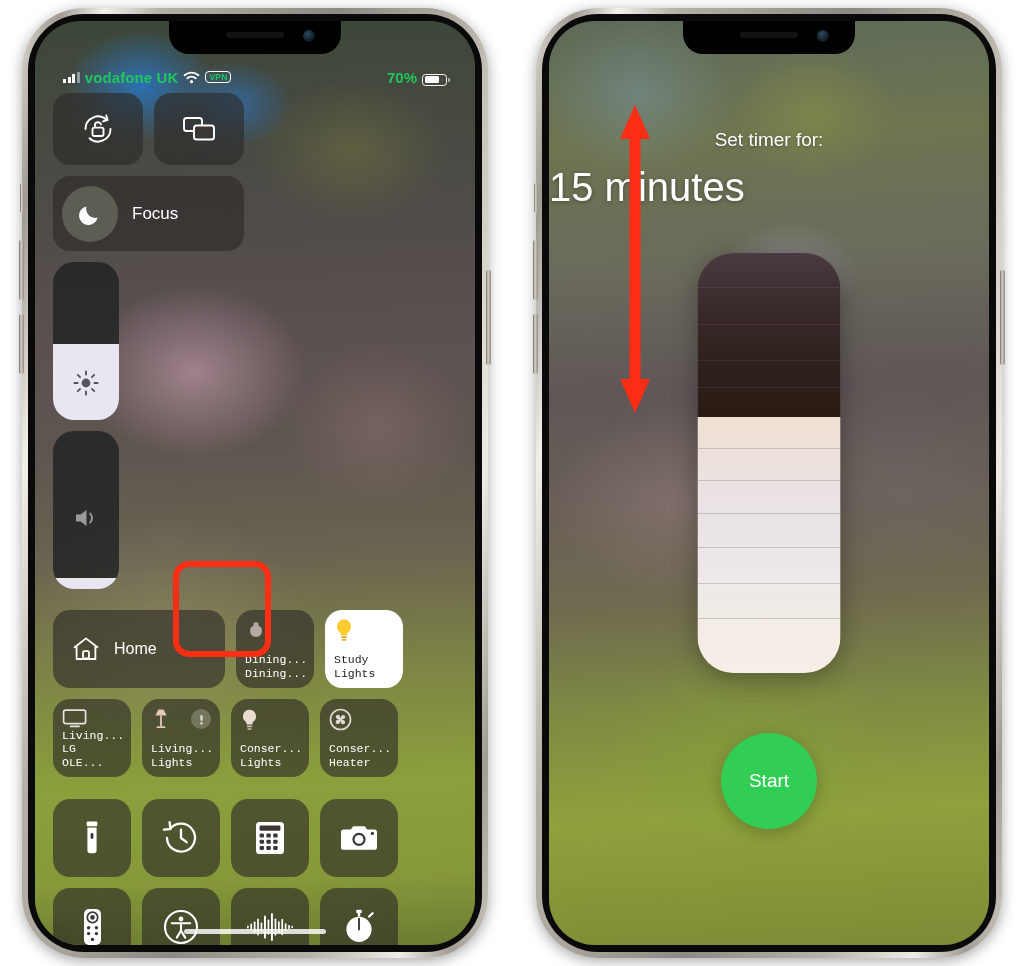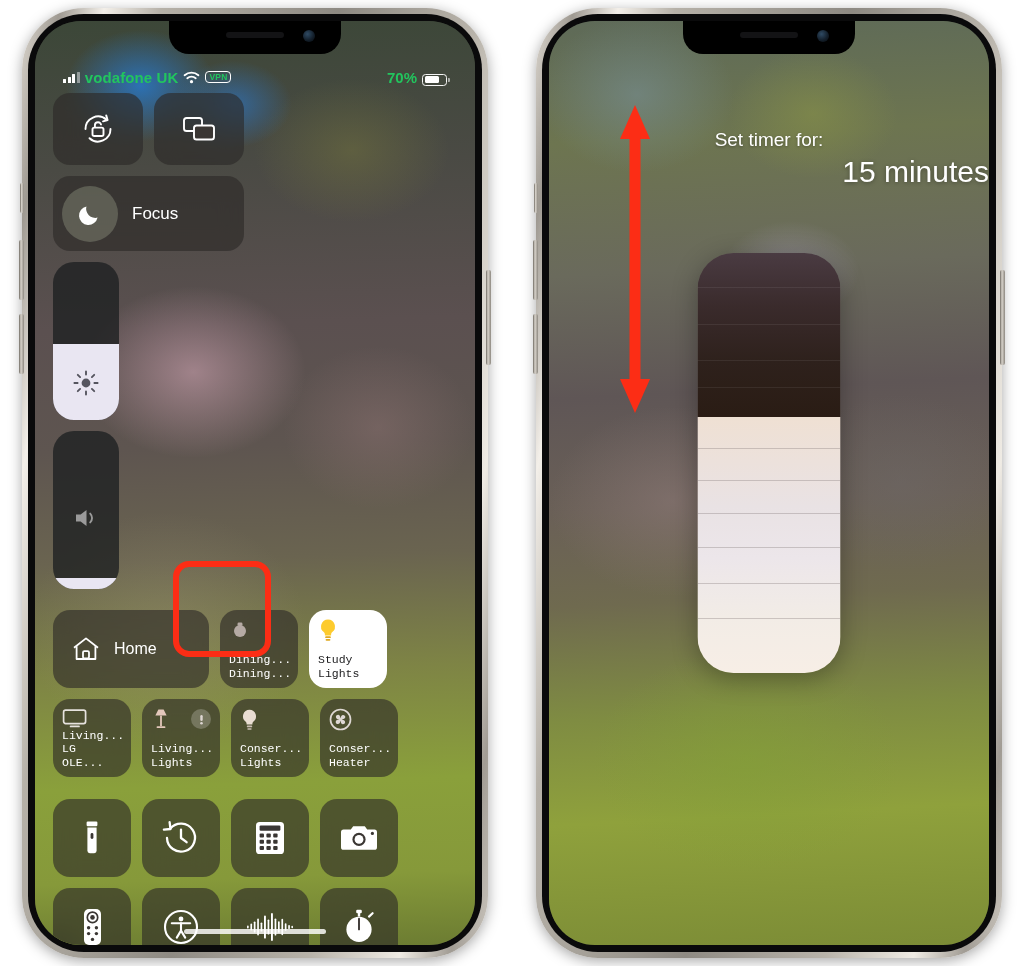--- a/index.html
+++ b/index.html
@@ -96,21 +96,21 @@
                 display:flex;align-items:center;justify-content:center;flex:none;}
   .focus-label{color:#fff;font-size:17px;font-weight:500;}
   .slider{width:66px;height:158px;border-radius:21px;overflow:hidden;position:relative;
           background:rgba(30,32,34,.80);}
   .slider .fill{position:absolute;left:0;right:0;bottom:0;background:#e9e6f2;}
   .slider .gl{position:absolute;left:0;right:0;top:0;bottom:0;
               display:flex;align-items:flex-end;justify-content:center;padding-bottom:22px;}
 
   
   .grp2{display:flex;gap:11px;margin-top:21px;}
-  .home-tile{width:156px;height:78px;display:flex;align-items:center;gap:13px;padding-left:18px;box-sizing:border-box;}
+  .home-tile{width:172px;height:78px;display:flex;align-items:center;gap:13px;padding-left:18px;box-sizing:border-box;}
   .home-label{color:#fff;font-size:16px;font-weight:500;}
   .hsq{width:78px;height:78px;padding:8px 9px;box-sizing:border-box;
        display:flex;flex-direction:column;justify-content:space-between;font-family:Liberation Mono, monospace;}
   .hsq .hicon{height:24px;display:flex;align-items:center;}
   .hsq .htxt{font-size:11.5px;line-height:13.5px;color:#fff;font-weight:500;}
   .hsq.on{background:#fff;}
   .hsq.on .htxt{color:#1c1c1e;}
   .grp2b{display:flex;gap:11px;margin-top:11px;}
   .badge{width:20px;height:20px;border-radius:50%;background:rgba(255,255,255,.22);
          display:flex;align-items:center;justify-content:center;margin-left:auto;}
@@ -122,22 +122,22 @@
   .redbox{position:absolute;border:6px solid #fc2d15;border-radius:16px;
           box-sizing:border-box;pointer-events:none;z-index:9;}
 
   .home-ind{position:absolute;bottom:11px;left:50%;transform:translateX(-50%);
             width:142px;height:5px;border-radius:3px;background:rgba(255,255,255,.82);z-index:7;}
 
   
   .timer-wrap{position:absolute;inset:0;z-index:5;}
   .tcap{position:absolute;top:108px;left:0;right:0;text-align:center;color:#fff;
         font-size:19px;font-weight:400;text-shadow:0 1px 3px rgba(0,0,0,.35);}
-  .tval{position:absolute;top:134px;left:0;right:0;text-align:right;color:#fff;
-        font-size:30px;font-weight:400;text-shadow:0 1px 4px rgba(0,0,0,.35);}
+  .tval{position:absolute;top:144px;left:0;right:0;text-align:left;color:#fff;
+        font-size:40px;font-weight:400;text-shadow:0 1px 4px rgba(0,0,0,.35);}
   .tslider{position:absolute;left:50%;transform:translateX(-50%);top:232px;
            width:143px;height:420px;border-radius:36px;overflow:hidden;
            box-shadow:0 6px 26px rgba(0,0,0,.30);}
   .tslider .dark{position:absolute;top:0;left:0;right:0;
        background:linear-gradient(180deg,#4a3b42 0%,#3a2b2c 32%,#2e211c 66%,#2a1c14 100%);}
   .tslider .light{position:absolute;bottom:0;left:0;right:0;
        background:linear-gradient(180deg,#efe0d3 0%,#e9e2e4 35%,#ece6ea 55%,#f2ece6 78%,#f7eee6 100%);}
   .tslider .line{position:absolute;left:0;right:0;height:1px;background:rgba(140,130,130,.38);}
   .tslider .line.d{background:rgba(255,255,255,.07);}
 
@@ -581,15 +581,18 @@
       </div>
 
       <div class="arrow" style="left:66px;top:82px">
         <svg width="40" height="312" viewBox="0 0 40 312">
           <polygon points="20,2 35,36 5,36" fill="#fc2d15"></polygon>
           <rect x="14.5" y="30" width="11" height="252" fill="#fc2d15"></rect>
           <polygon points="20,310 35,276 5,276" fill="#fc2d15"></polygon>
         </svg>
       </div>
 
+      <div class="start">
+        <span>Start</span>
+      </div>
     </div>
   </div>
 </div>
 
 </body></html>

